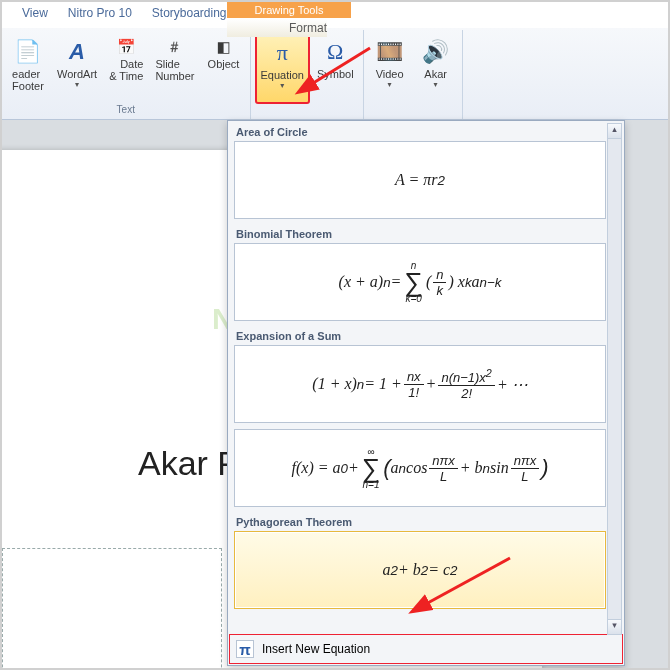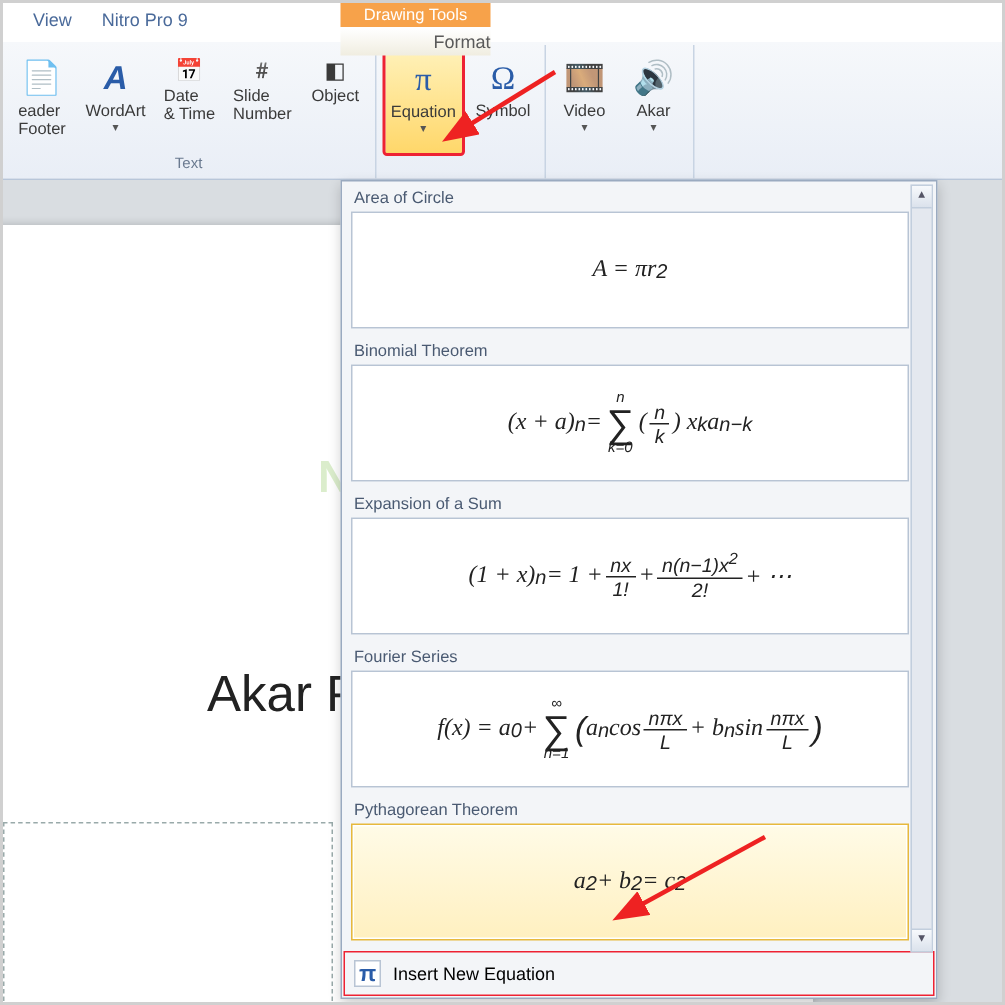--- a/index.html
+++ b/index.html
@@ -1,37 +1,37 @@
 <!DOCTYPE html>
 <html><head>
 <meta charset="utf-8">
 <style>
 *{box-sizing:border-box;margin:0;padding:0;font-family:"Segoe UI",Tahoma,sans-serif}
 body{width:670px;height:670px;background:#fff;position:relative;overflow:hidden;border:2px solid #d0d0d0}
 .tabs{display:flex;align-items:flex-start;height:26px;font-size:12px;color:#4a6a9a;padding-left:10px}
 .tab{padding:4px 10px;cursor:pointer}
-.tool-context{position:absolute;left:225px;top:0;width:100px;text-align:center;font-size:11px;color:#fff;background:#f7a24a;padding:2px 0}
+.tool-context{position:absolute;left:225px;top:0;width:124px;text-align:center;font-size:11px;color:#fff;background:#f7a24a;padding:2px 0}
 .tool-format{position:absolute;left:225px;top:17px;width:100px;text-align:right;font-size:12px;color:#5a5a5a;padding:2px 0;background:linear-gradient(#fff,#f0ede0)}
 .ribbon{height:92px;background:linear-gradient(#f6f8fb,#e9eef6);border-bottom:1px solid #b8c6d9;display:flex;padding-top:2px}
 .rgroup{border-right:1px solid #c8d4e3;padding:2px 4px;display:flex;flex-direction:column;align-items:center}
 .rrow{display:flex;gap:2px;flex:1}
 .rbtn{display:flex;flex-direction:column;align-items:center;justify-content:flex-start;padding:3px 4px;font-size:11px;color:#3a3a3a;border:1px solid transparent;border-radius:3px;min-width:44px}
 .rbtn.on{border:2px solid #e23;background:linear-gradient(#fff1b8,#ffd76a)}
 .ico{width:32px;height:32px;display:flex;align-items:center;justify-content:center;font-size:22px}
 .ico-sm{width:22px;height:22px;font-size:15px}
 .grplabel{font-size:10px;color:#6a7a90;padding-bottom:2px}
 .dd{font-size:8px;color:#555}
 .doc{position:absolute;left:0;top:118px;right:0;bottom:0;background:#d9dde1}
 .page{position:absolute;left:-20px;top:30px;width:560px;height:520px;background:#fff;box-shadow:0 0 6px rgba(0,0,0,.2)}
 .title-text{position:absolute;left:136px;top:324px;font-size:34px;color:#222;font-family:Liberation Sans, sans-serif}
 .placeholder{position:absolute;left:0;top:428px;width:220px;height:170px;border:1px dashed #9aa}
 .gallery{position:absolute;left:225px;top:118px;width:398px;height:546px;background:#f3f5f8;border:1px solid #9aaac0;box-shadow:0 3px 8px rgba(0,0,0,.2);display:flex;flex-direction:column}
 .glist{flex:1;overflow:hidden;padding:2px 18px 2px 6px}
 .gitem{margin-bottom:6px}
-.gname{font-size:11px;font-weight:400;color:#4a5a72;padding:3px 2px}
+.gname{font-size:11px;font-weight:700;color:#4a5a72;padding:3px 2px}
 .gprev{height:78px;border:1px solid #b8c4d4;background:#fff;display:flex;align-items:center;justify-content:center;font-family:"Cambria Math","Times New Roman",serif;font-style:italic;font-size:16px;color:#222}
 .gprev.sel{border:1px solid #e7b93d;background:linear-gradient(#fffbe7,#fff0c0);box-shadow:inset 0 0 0 1px #fff}
 .gfoot{border-top:1px solid #c2cedd;padding:5px 6px;display:flex;align-items:center;gap:8px;font-size:12px;border:1px solid #e23;margin:1px}
 .gfoot .pi{width:18px;height:18px;display:inline-flex;align-items:center;justify-content:center;color:#2a5ca8;font-weight:700;font-size:15px;background:#fff;border:1px solid #b8c4d4}
 .scroll{position:absolute;right:2px;top:2px;bottom:30px;width:15px;background:#e4e8ef;border:1px solid #c2cedd}
 .scroll .btn{height:15px;background:linear-gradient(#f7f9fc,#dbe2ec);border-bottom:1px solid #c2cedd;font-size:9px;text-align:center;color:#556}
 .scroll .btn.b{position:absolute;bottom:0;border-top:1px solid #c2cedd;border-bottom:none;width:100%}
 .arrow{position:absolute;pointer-events:none}
 .arrow svg{overflow:visible}
 .frac{display:inline-flex;flex-direction:column;align-items:center;font-size:13px;vertical-align:middle;margin:0 2px}
@@ -43,39 +43,40 @@
 .watermark .a{color:#7fc24a}.watermark .b{color:#2aa0c8}
 </style>
 </head>
 <body>
 
 <div class="tool-context">Drawing Tools</div>
 <div class="tool-format">Format</div>
 
 <div class="tabs">
   <div class="tab">View</div>
-  <div class="tab">Nitro Pro 9</div>
+  <div class="tab">Nitro Pro 10</div>
+  <div class="tab">Storyboarding</div>
 </div>
 
 <div class="ribbon">
   <div class="rgroup" style="min-width:216px">
     <div class="rrow">
       <div class="rbtn">
           <div class="ico">📄</div>
           <span style="white-space:pre-line;text-align:left">eader
 Footer</span>
         </div>
       <div class="rbtn">
           <div class="ico" style="color:#2a5ca8;font-weight:700;font-style:italic">A</div>
           <span>WordArt</span>
           <span class="dd">▾</span>
         </div>
       <div class="rbtn">
           <div class="ico ico-sm">📅</div>
-          <span style="white-space:pre-line;text-align:left">Date
+          <span style="white-space:pre-line;text-align:right">Date
 &amp; Time</span>
         </div>
       <div class="rbtn">
           <div class="ico ico-sm">#️</div>
           <span style="white-space:pre-line;">Slide
 Number</span>
         </div>
       <div class="rbtn">
           <div class="ico ico-sm">◧</div>
           <span>Object</span>
@@ -143,21 +144,20 @@
       <div class="gname">Expansion of a Sum</div>
       <div class="gprev">(1 + x)<sup>n</sup> = 1 + <span class="frac">
             <span class="n">nx</span>
             <span class="d">1!</span>
           </span> + <span class="frac">
             <span class="n">n(n−1)x<sup>2</sup></span>
             <span class="d">2!</span>
           </span> + ⋯</div>
     </div>
     <div class="gitem">
-      <div class="gname">Fourier Series</div>
       <div class="gprev">f(x) = a<sub>0</sub> + <span class="sum">
             <span>∞</span>
             <span class="s">∑</span>
             <span>n=1</span>
           </span> <span style="font-size:22px">(</span>a<sub>n</sub> cos<span class="frac">
             <span class="n">nπx</span>
             <span class="d">L</span>
           </span> + b<sub>n</sub> sin<span class="frac">
             <span class="n">nπx</span>
             <span class="d">L</span>

